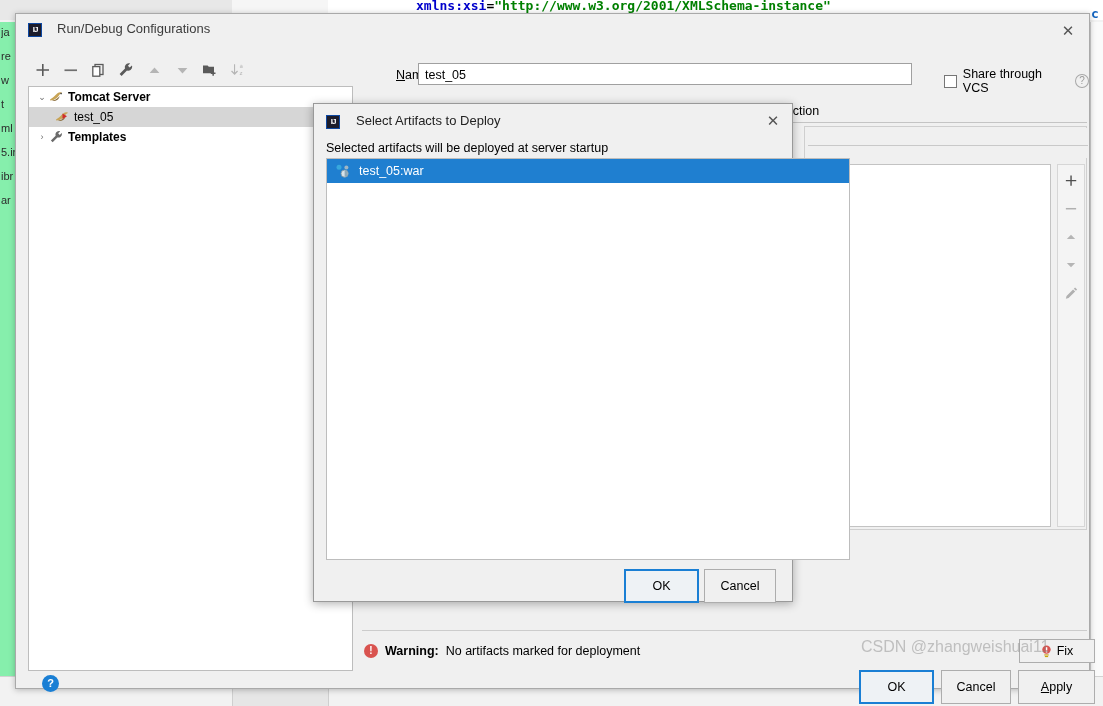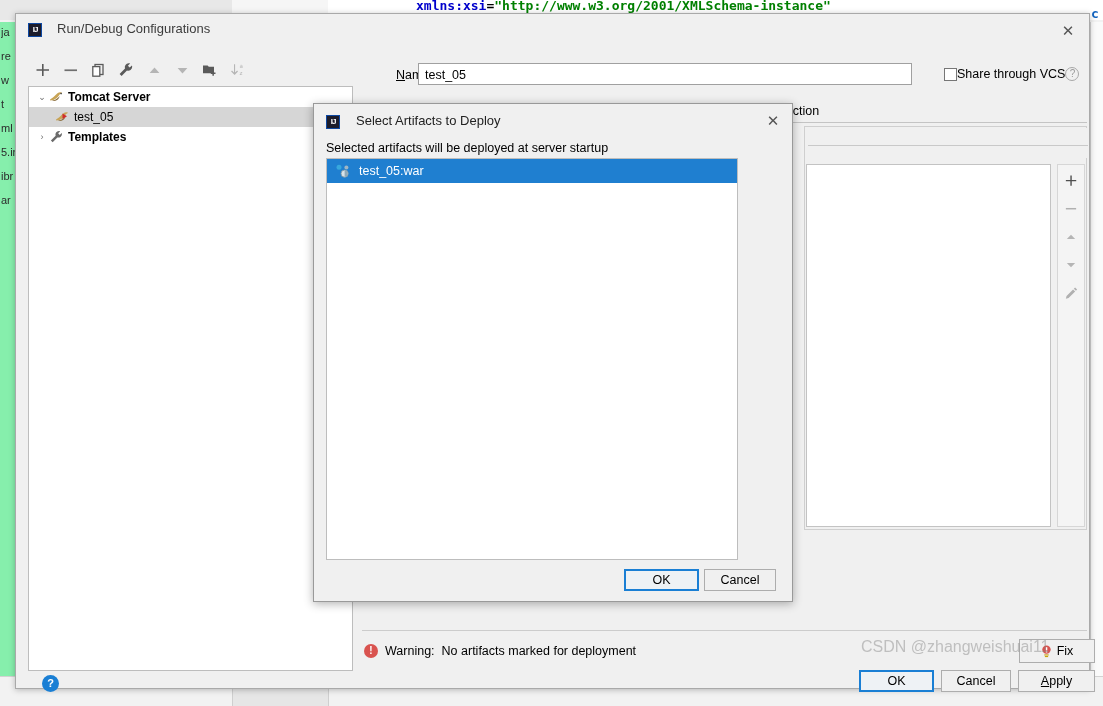--- a/index.html
+++ b/index.html
@@ -132,21 +132,21 @@
     position: absolute; left: 352px; top: 54px; font-size: 12.5px; margin-left: 28px;
   }
   .name-label u { text-decoration: underline; }
   .name-field {
     position: absolute; left: 402px; top: 49px; width: 494px; height: 22px;
     background: #ffffff; border: 1px solid #a0a0a0; box-sizing: border-box;
     font-size: 12.5px; padding: 2px 6px; color: #000; line-height: 18px;
   }
   .share-vcs {
     position: absolute; left: 928px; top: 53px; display: flex;
-    align-items: center; font-size: 12.5px;
+    align-items: center; gap: 6px; font-size: 12.5px;
   }
   .cb-box {
     width: 13px; height: 13px; border: 1px solid #767676; background: #fff;
     box-sizing: border-box;
   }
   .help-circle {
     width: 14px; height: 14px; border-radius: 50%; border: 1px solid #a8a8a8;
     color: #9a9a9a; font-size: 10px; line-height: 12px; text-align: center;
     box-sizing: border-box;
   }
@@ -196,34 +196,34 @@
   }
   .warn-row {
     position: absolute; left: 348px; top: 626px; width: 640px; height: 22px;
     display: flex; align-items: center; gap: 7px; font-size: 12.5px;
   }
   .warn-icon {
     width: 14px; height: 14px; border-radius: 50%; background: #d9534f;
     color: #ffffff; font-size: 10px; font-weight: bold; line-height: 14px;
     text-align: center;
   }
-  .warn-strong { font-weight: normal; }
+  .warn-strong { font-weight: bold; }
   .fix-btn {
     position: absolute; left: 1003px; top: 625px; width: 76px; height: 24px;
     background: #f0f0f0; border: 1px solid #adadad; box-sizing: border-box;
     display: flex; align-items: center; justify-content: center; gap: 5px;
     font-size: 12.5px; cursor: pointer;
   }
   .bulb {
     width: 11px; height: 13px; position: relative;
   }
 
   
   .btn {
-    height: 22px; background: #f0f0f0; border: 1px solid #adadad;
+    height: 34px; background: #f0f0f0; border: 1px solid #adadad;
     box-sizing: border-box; display: flex; align-items: center;
     justify-content: center; font-size: 12.5px; cursor: pointer; color:#000;
   }
   .btn.default {
     border: 2px solid #1a7fd4; background: #eef2f5;
   }
   .foot-ok { position: absolute; left: 843px; top: 656px; width: 75px; }
   .foot-cancel { position: absolute; left: 925px; top: 656px; width: 70px; }
   .foot-apply { position: absolute; left: 1002px; top: 656px; width: 77px; }
   .help-blue {
@@ -243,21 +243,21 @@
   }
   .inner-close {
     position: absolute; right: 9px; top: 7px; width: 20px; height: 20px;
     text-align: center; line-height: 20px; font-size: 15px; color: #555;
     cursor: pointer;
   }
   .inner-sub {
     position: absolute; left: 12px; top: 37px; font-size: 12.5px; color: #000;
   }
   .inner-list {
-    position: absolute; left: 12px; top: 54px; width: 412px; height: 402px;
+    position: absolute; left: 12px; top: 54px; width: 524px; height: 402px;
     background: #ffffff; border: 1px solid #bdbdbd; box-sizing: border-box;
     overflow: hidden;
   }
   .art-row {
     height: 24px; display: flex; align-items: center; padding-left: 8px;
     font-size: 12.5px; box-sizing: border-box; cursor: pointer;
   }
   .art-row.selected { background: #1f7fd0; color: #ffffff; }
   .art-icon { width: 16px; height: 14px; margin-right: 8px; flex: 0 0 auto; }
   .inner-ok {

